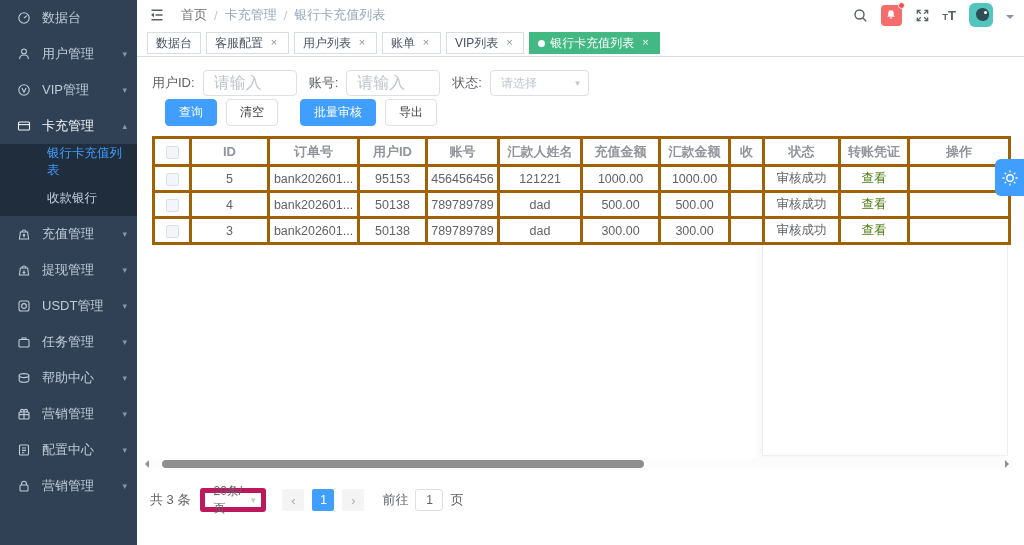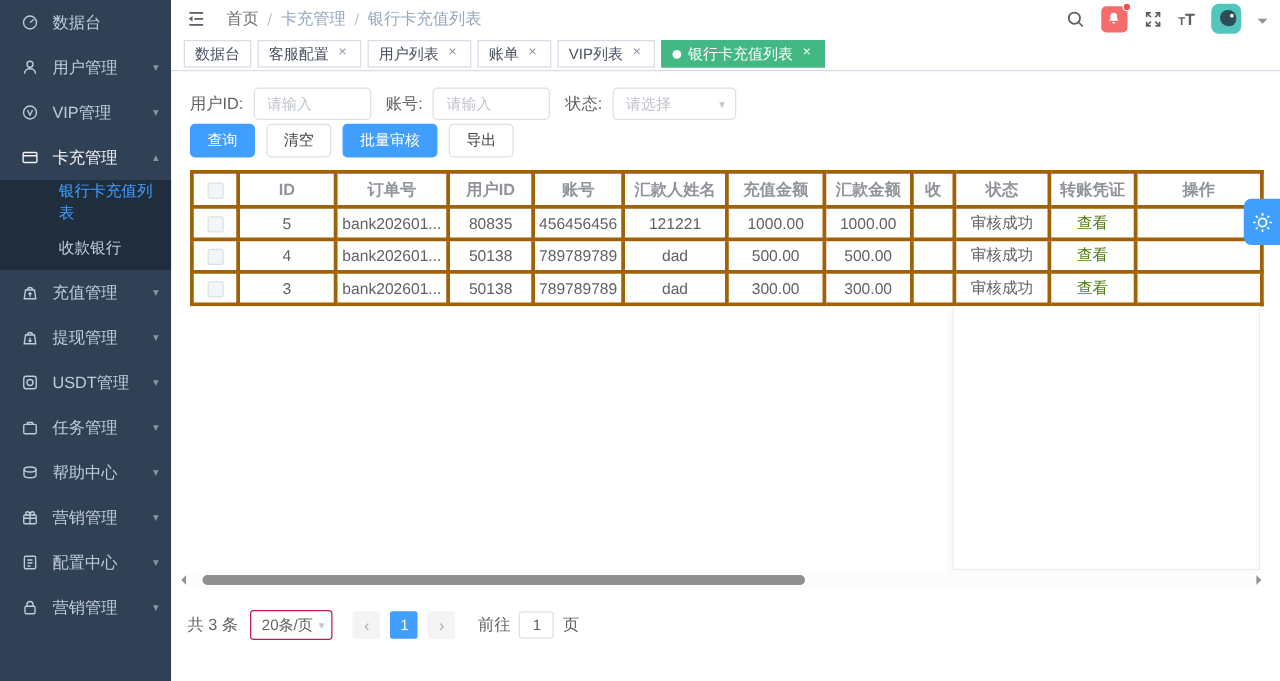--- a/index.html
+++ b/index.html
@@ -39,47 +39,47 @@
 
   .tabsbar { position: absolute; top: 30px; left: 0; width: 100%; height: 27px; border-bottom: 1px solid #d8dce5; display: flex; align-items: center; gap: 5px; padding: 0 10px; background: #fff; }
   .tab { height: 22px; border: 1px solid #d8dce5; background: #fff; color: #495060; font-size: 12px; padding: 0 8px; display: flex; align-items: center; gap: 5px; cursor: pointer; white-space: nowrap; }
   .tab .close { font-size: 11px; color: #8a919f; width: 12px; height: 12px; line-height: 11px; text-align: center; border-radius: 50%; }
   .tab.active { background: #42b983; color: #fff; border-color: #42b983; }
   .tab.active .close { color: #fff; }
   .tab .dot { width: 7px; height: 7px; background: #fff; border-radius: 50%; }
 
   .filters { position: absolute; top: 70px; left: 15px; display: flex; align-items: center; font-size: 13px; color: #606266; }
   .f-label { margin-right: 8px; }
-  .f-input { width: 94px; height: 26px; border: 1px solid #dcdfe6; border-radius: 4px; padding: 0 10px; font-size: 12px; color: #000000; outline: none; margin-right: 12px; font-family: inherit; }
+  .f-input { width: 94px; height: 26px; border: 1px solid #dcdfe6; border-radius: 4px; padding: 0 10px; font-size: 16px; color: #000000; outline: none; margin-right: 12px; font-family: inherit; }
   .f-input::placeholder { color: #c0c4cc; }
   .f-select { width: 99px; height: 26px; border: 1px solid #dcdfe6; border-radius: 4px; padding: 0 8px 0 10px; display: flex; align-items: center; justify-content: space-between; color: #c0c4cc; font-size: 12px; cursor: pointer; }
   .sel-caret { font-size: 9px; color: #c0c4cc; }
 
   .btn-row { position: absolute; top: 99px; left: 15px; display: flex; gap: 9px; }
   .btn { height: 27px; padding: 0 13px; border-radius: 4px; font-size: 12px; display: flex; align-items: center; border: 1px solid #dcdfe6; background: #fff; color: #404040; cursor: pointer; font-family: inherit; }
-  .btn.primary { background: #409eff; border-color: #409eff; color: #fff; }
+  .btn.primary { background: #409eff; border-color: #409eff; color: #fff; margin-left: 13px; }
 
   .table-wrap { position: absolute; top: 136px; left: 15px; width: 856px; }
   table { border-collapse: collapse; table-layout: fixed; width: 856px; }
   th, td { border: 3px solid #a16207; text-align: center; overflow: hidden; white-space: nowrap; }
   th { height: 28px; color: #909399; font-weight: bold; font-size: 13px; background: #fff; }
   td { height: 26px; color: #606266; font-size: 12.5px; }
   .link { color: #4d7c0f; cursor: pointer; }
   .chk { display: inline-block; width: 13px; height: 13px; border: 1px solid #dbe0e8; background: #f3f5f9; border-radius: 2px; vertical-align: middle; cursor: pointer; }
   .table-empty { position: relative; height: 211px; background: #fff; }
   .fixed-panel { position: absolute; left: 610px; top: 0; right: 0; bottom: 0; border: solid #ebeef5; border-width: 0 1px 1px 1px; box-shadow: -3px 2px 6px rgba(0,0,0,.04); background: #fff; }
 
   .hscroll { position: absolute; top: 458px; left: 4px; width: 872px; height: 12px; display: flex; align-items: center; }
   .hs-arrow-l { width: 0; height: 0; border: 4px solid transparent; border-right-color: #8f8f8f; cursor: pointer; }
   .hs-track { position: relative; flex: 1; height: 12px; background: #fcfcfc; }
   .hs-thumb { position: absolute; left: 13px; top: 2px; width: 482px; height: 8px; border-radius: 4px; background: #8f8f8f; cursor: pointer; }
   .hs-arrow-r { width: 0; height: 0; border: 4px solid transparent; border-left-color: #8f8f8f; cursor: pointer; }
 
   .pagination { position: absolute; top: 487px; left: 13px; display: flex; align-items: center; font-size: 13px; color: #606266; gap: 10px; height: 26px; }
-  .pg-select { width: 66px; height: 24px; border: 1px solid #be185d; border-radius: 3px; display: flex; align-items: center; justify-content: space-between; padding: 0 6px 0 8px; font-size: 12px; color: #606266; cursor: pointer; }
+  .pg-select { width: 66px; height: 24px; border: 5px solid #be185d; border-radius: 3px; display: flex; align-items: center; justify-content: space-between; padding: 0 6px 0 8px; font-size: 12px; color: #606266; cursor: pointer; }
   .pg-group { display: flex; align-items: center; gap: 8px; margin-left: 6px; }
   .pg-btn { min-width: 22px; height: 22px; background: #f4f4f5; border-radius: 2px; display: flex; align-items: center; justify-content: center; color: #a8abb2; font-size: 13px; cursor: pointer; }
   .pg-cur { min-width: 22px; height: 22px; background: #409eff; color: #fff; border-radius: 2px; display: flex; align-items: center; justify-content: center; font-size: 12px; cursor: pointer; }
   .goto { display: flex; align-items: center; gap: 7px; margin-left: 8px; }
   .goto-input { width: 28px; height: 22px; border: 1px solid #dcdfe6; border-radius: 3px; text-align: center; font-size: 12px; color: #606266; outline: none; font-family: inherit; }
 
   .gear-btn { position: absolute; top: 159px; right: 0; width: 29px; height: 37px; background: #409eff; border-radius: 6px 0 0 6px; display: flex; align-items: center; justify-content: center; cursor: pointer; }
 </style>
 </head>
 <body>
@@ -318,21 +318,21 @@
             <th>状态</th>
             <th>转账凭证</th>
             <th>操作</th>
           </tr>
         </thead>
         <tbody>
           <tr>
             <td><span class="chk"></span></td>
             <td>5</td>
             <td>bank202601...</td>
-            <td>80835</td>
+            <td>95153</td>
             <td>456456456</td>
             <td>121221</td>
             <td>1000.00</td>
             <td>1000.00</td>
             <td></td>
             <td>审核成功</td>
             <td><span class="link">查看</span></td>
             <td></td>
           </tr>
           <tr>

